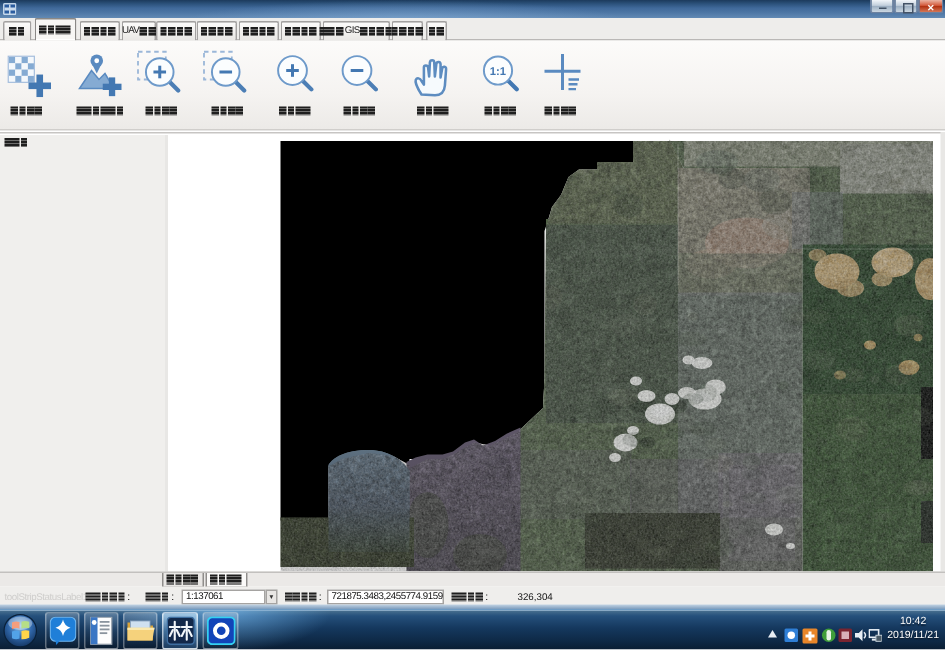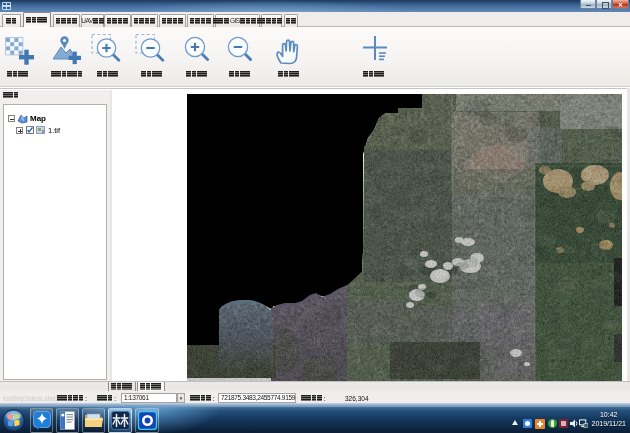--- a/index.html
+++ b/index.html
@@ -174,52 +174,41 @@
         <rect x="11.8" y="13" width="8.4" height="2" fill="#4378b2"></rect>
       </svg>
       <div class="tlab"><span class="zh t"><i></i><i></i><i></i><i></i></span></div>
     </div>
 <div class="tool" style="left:266px">
       <svg width="36" height="34" viewBox="0 0 36 34">
         <path d="M10,30 C8,27 5.5,22 6.2,20.2 C7,18.6 9,19 10,21 L11.6,23.4 L11.6,12 C11.6,10.2 14.2,10.2 14.4,12 L15.1,18 L15.6,8.6 C15.8,6.6 18.4,6.6 18.5,8.6 L18.9,18 L19.9,9.6 C20.2,7.7 22.7,7.9 22.7,9.9 L22.7,18.6 L23.8,12.6 C24.2,10.9 26.5,11.3 26.4,13.1 L25.6,24 C25.3,28 23,30.5 19,30.5 Z" fill="#f6fafd" stroke="#5d8cc0" stroke-width="1.7" stroke-linejoin="round"></path>
       </svg>
       <div class="tlab"><span class="zh t"><i></i><i></i><i></i><i></i></span></div>
     </div>
+<div class="tool" style="left:311px">
+      <svg width="36" height="34" viewBox="0 0 36 34">
+        <line x1="22.8" y1="20.8" x2="28.5" y2="26.5" stroke="#4378b2" stroke-width="2.8" stroke-linecap="round"></line>
+        <circle cx="16" cy="14" r="9.4" fill="#fbfdfe" stroke="#6e9aca" stroke-width="1.3"></circle>
+        <text x="16" y="17" font-size="7.5" font-weight="bold" fill="#4378b2" text-anchor="middle" font-family="Liberation Sans">1:1</text>
+      </svg>
+      <div class="tlab"><span class="zh t"><i></i><i></i><i></i><i></i></span></div>
+    </div>
 <div class="tool" style="left:351px">
       <svg width="36" height="34" viewBox="0 0 36 34">
         <line x1="19" y1="3" x2="19" y2="27" stroke="#5a8ac0" stroke-width="2"></line>
         <line x1="7" y1="14.5" x2="31" y2="14.5" stroke="#5a8ac0" stroke-width="2"></line>
         <line x1="23" y1="20" x2="30" y2="20" stroke="#5a8ac0" stroke-width="1.6"></line>
         <line x1="23" y1="23.2" x2="29" y2="23.2" stroke="#5a8ac0" stroke-width="1.6"></line>
         <line x1="23" y1="26.4" x2="28" y2="26.4" stroke="#5a8ac0" stroke-width="1.6"></line>
       </svg>
       <div class="tlab"><span class="zh t"><i></i><i></i><i></i><i></i></span></div>
     </div>
 </div>
 <div id="leftpanel">
 <div id="lphead"><span class="zh s"><i></i><i></i><i></i></span></div>
-<div id="treebox">
-<div class="expbox" style="left:4px;top:10px"></div>
-<svg style="position:absolute;left:13px;top:8px" width="11" height="11" viewBox="0 0 11 11">
-        <polygon points="1,8 4,2 7,5 10,3 10,9 5,10" fill="#5b8fd0" stroke="#38649c" stroke-width="0.8"></polygon>
-        <polygon points="4,2 7,5 7,9 4,6" fill="#8fb6e8"></polygon>
-      </svg>
-<div class="row" style="left:26px;top:9px;font-weight:bold">Map</div>
-<div class="expbox plus" style="left:12px;top:22px"></div>
-<div style="position:absolute;left:22px;top:21px;width:8px;height:8px;background:#fff;border:1px solid #7a7a7a">
-        <svg width="8" height="8" viewBox="0 0 8 8" style="position:absolute;left:-1px;top:-1px">
-          <path d="M1.5,4 L3,6 L6.5,1.5" fill="none" stroke="#2a62b8" stroke-width="1.3"></path>
-        </svg>
-      </div>
-<div style="position:absolute;left:32px;top:21px;width:9px;height:8px;background:#c9d6e4;border:1px solid #8aa0b8">
-        <div style="position:absolute;left:1px;top:1px;width:3px;height:2.5px;background:#7fae6a"></div>
-        <div style="position:absolute;left:4.5px;top:3px;width:3px;height:3px;background:#9a8bbf"></div>
-      </div>
-<div class="row" style="left:44px;top:21px;font-size:7.5px">1.tif</div>
-</div>
   </div>
 <div id="canvas">
 <svg width="518" height="293" viewBox="112 88 518 293" style="position:absolute;left:0;top:0">
 <defs>
 <filter id="nz" x="-5%" y="-5%" width="110%" height="110%" color-interpolation-filters="sRGB">
 <feTurbulence type="fractalNoise" baseFrequency="0.3" numOctaves="4" seed="11" stitchTiles="stitch"></feTurbulence>
 <feColorMatrix type="matrix" values="0.33 0.33 0.33 0 0  0.33 0.33 0.33 0 0  0.33 0.33 0.33 0 0  0 0 0 0 1"></feColorMatrix>
         </filter>
 <filter id="nz3" x="-5%" y="-5%" width="110%" height="110%" color-interpolation-filters="sRGB">
 <feTurbulence type="fractalNoise" baseFrequency="0.75" numOctaves="2" seed="29" stitchTiles="stitch"></feTurbulence>

